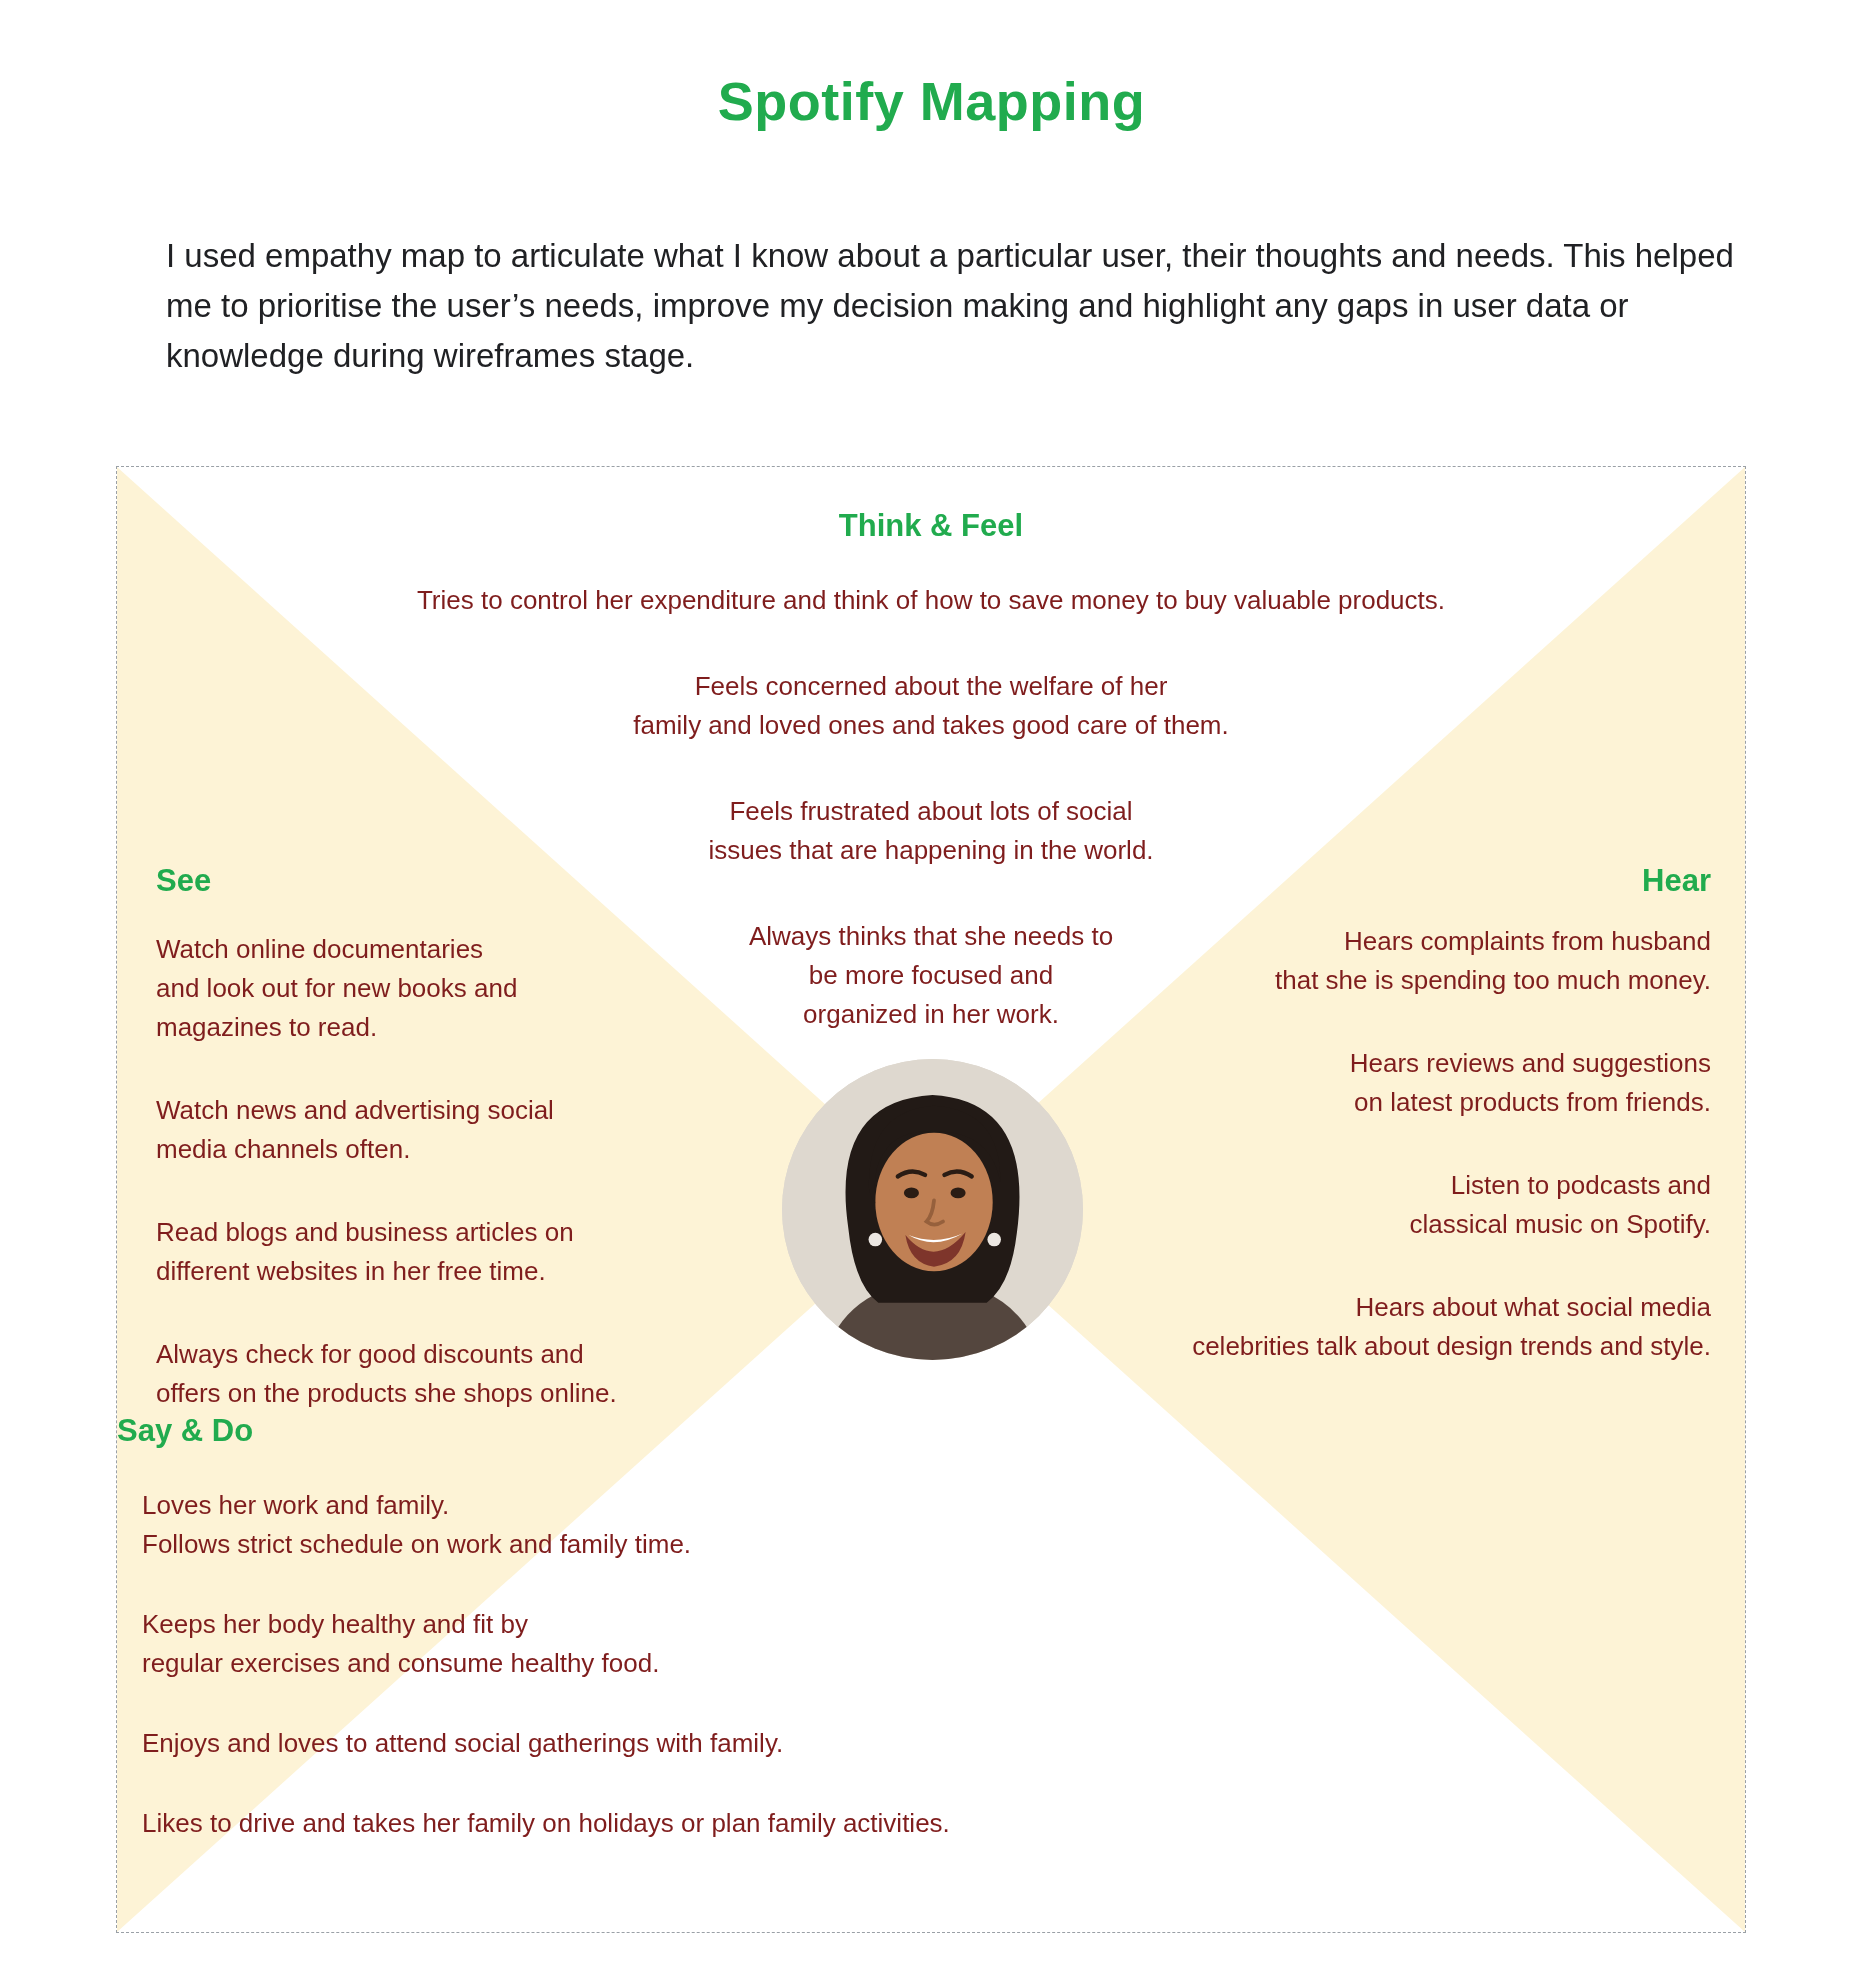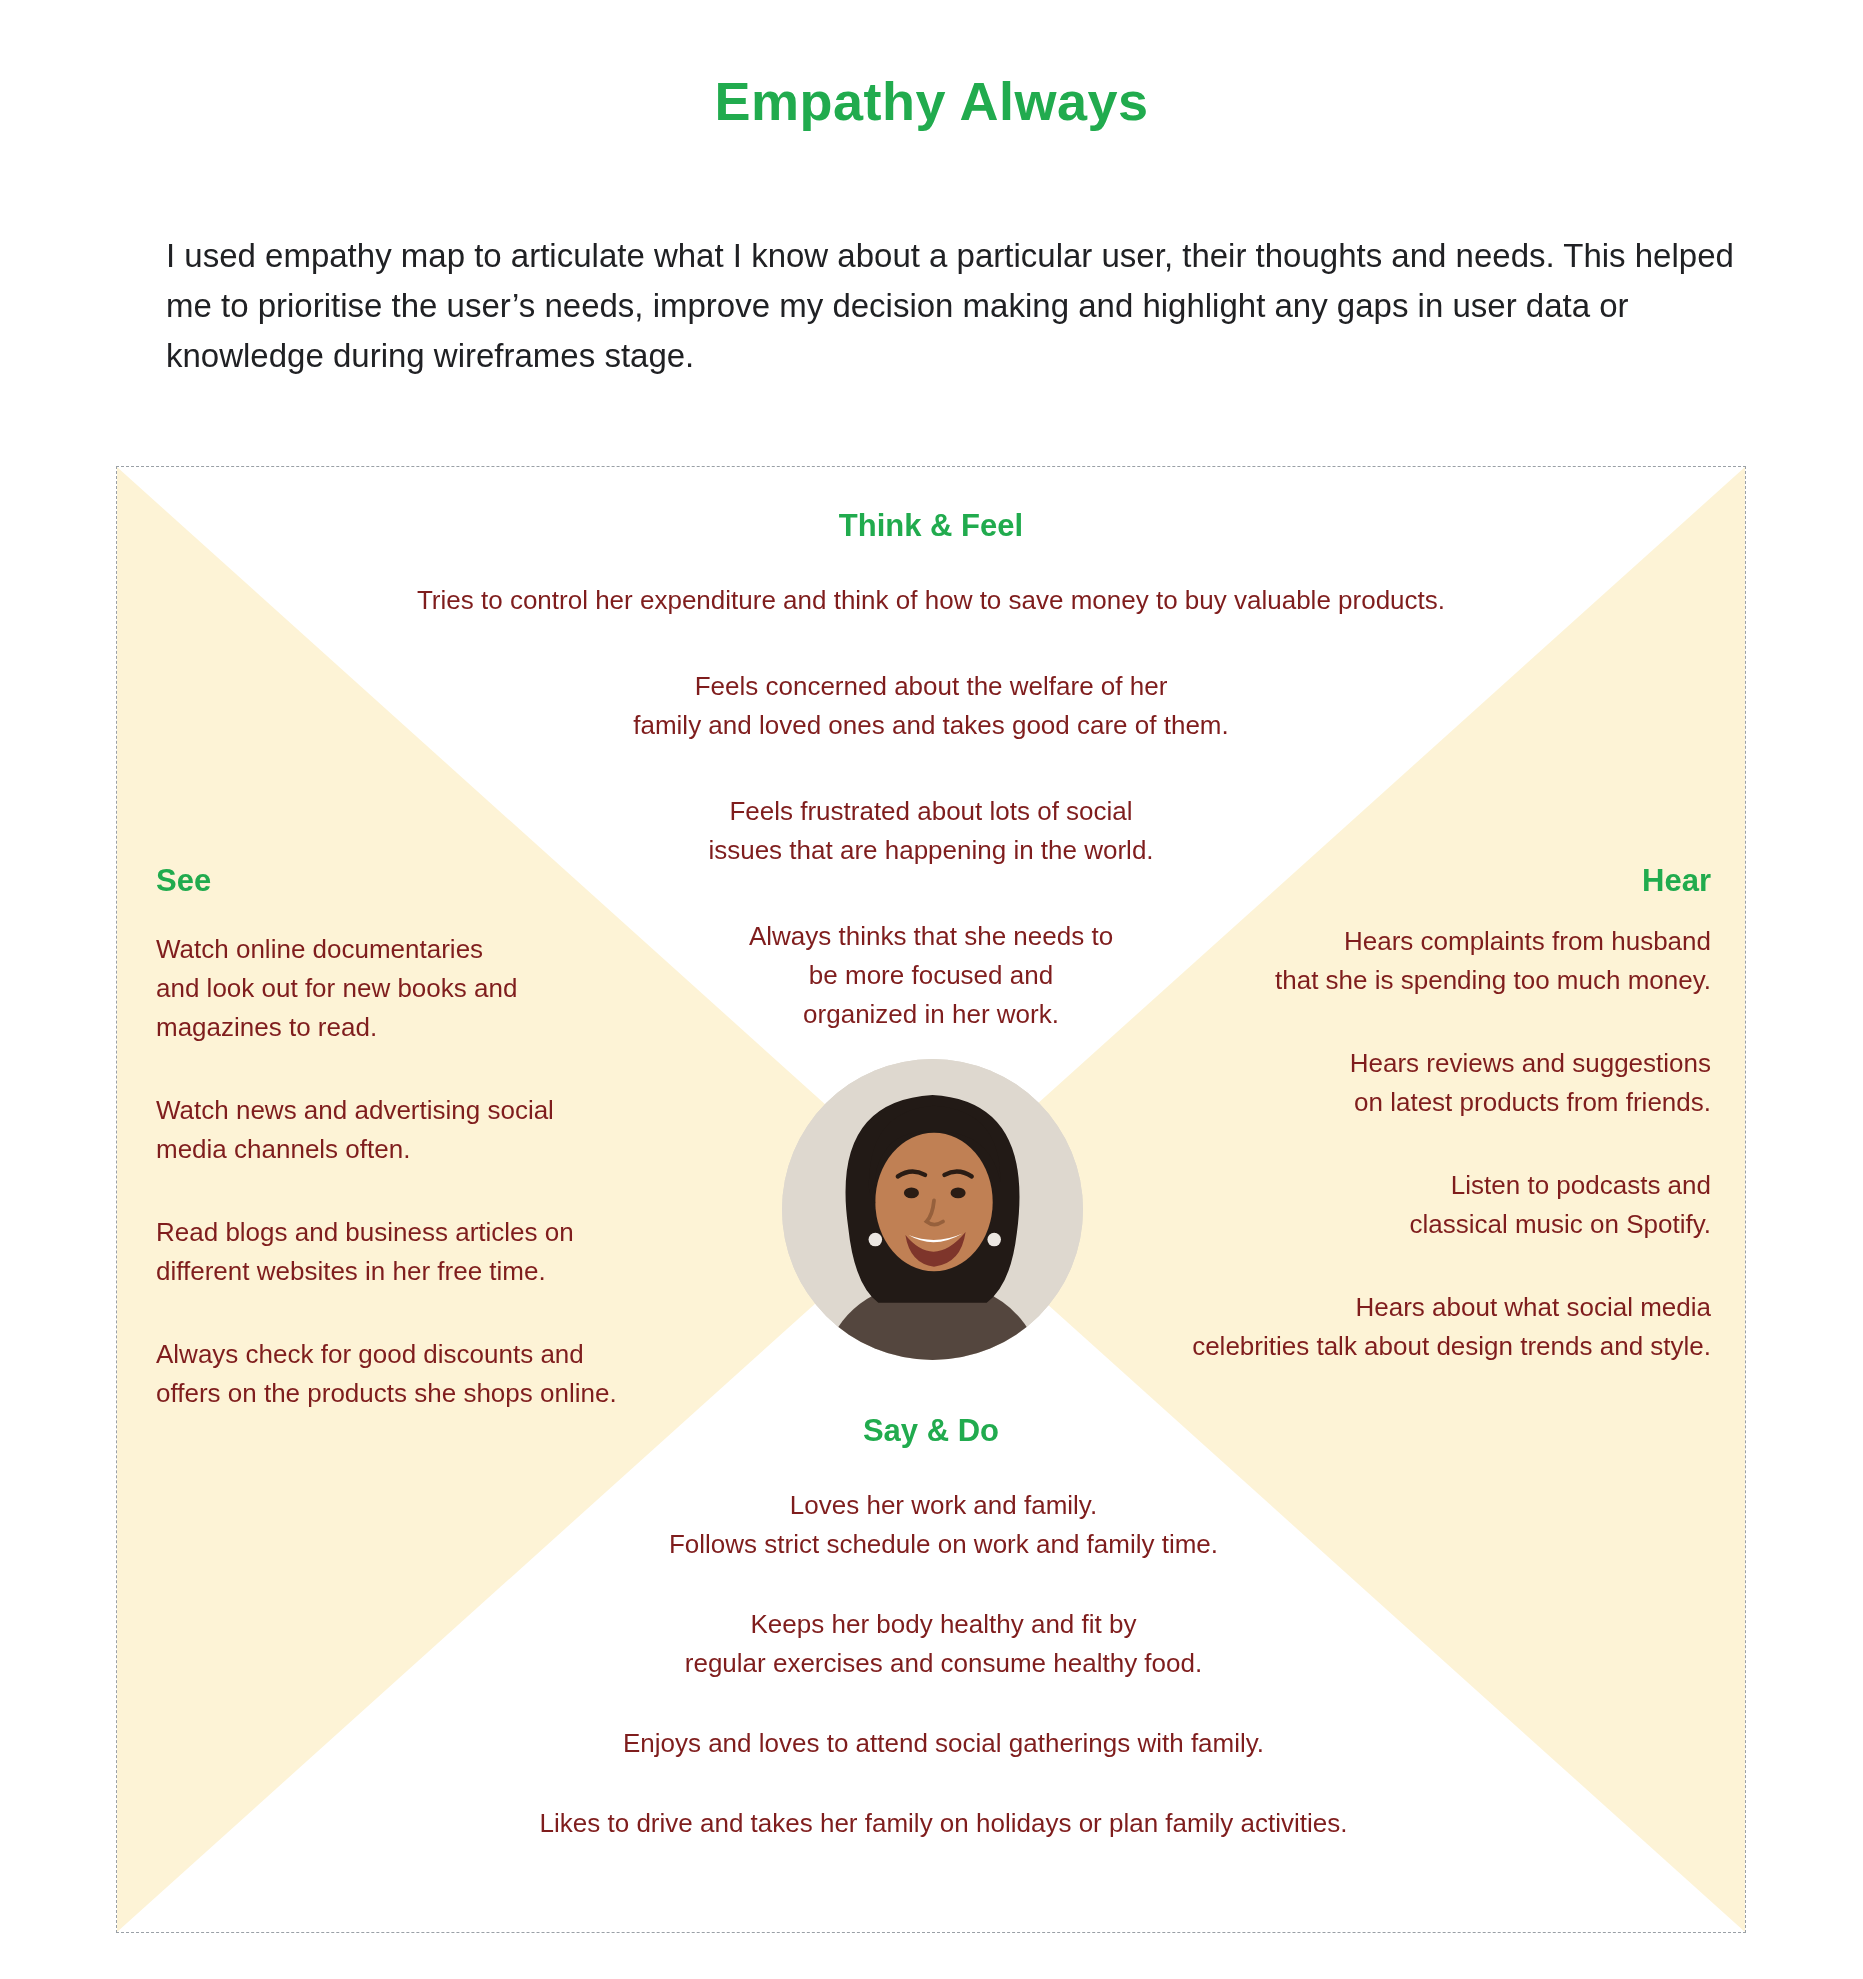--- a/index.html
+++ b/index.html
@@ -67,40 +67,40 @@
   .quad-think .item { margin-bottom: 47px; }
 
   .quad-see { top: 396px; left: 39px; width: 514px; text-align: left; }
   .quad-see h2 { margin-bottom: 31px; }
   .quad-see .item { margin-bottom: 44px; }
 
   .quad-hear { top: 396px; right: 34px; width: 621px; text-align: right; }
   .quad-hear h2 { margin-bottom: 23px; }
   .quad-hear .item { margin-bottom: 44px; }
 
-  .quad-say { top: 946px; left: 0; right: 0; text-align: center; }
+  .quad-say { top: 946px; left: 0; right: 0; }
   .quad-say h2 { margin-bottom: 37px; }
   .quad-say .item { margin-bottom: 41px; padding-left: 25px; }
 
   .avatar {
     position: absolute;
     left: 665px; top: 592px;
     width: 301px; height: 301px;
     border-radius: 50%;
     overflow: hidden;
     background: #ded8cf;
   }
   .avatar svg { display: block; width: 100%; height: 100%; }
 </style>
 </head>
 <body>
 
 <div class="page">
 
-  <h1 class="title">Empathy Always</h1>
+  <h1 class="title">Spotify Mapping</h1>
 
   <p class="intro">I used empathy map to articulate what I know about a particular user, their thoughts and needs. This helped me to prioritise the user’s needs, improve my decision making and highlight any gaps in user data or knowledge during wireframes stage.</p>
 
   <div class="map">
 
     <div class="tri tri-left"></div>
     <div class="tri tri-right"></div>
 
     <div class="quad quad-think">
       <h2>Think &amp; Feel</h2>

